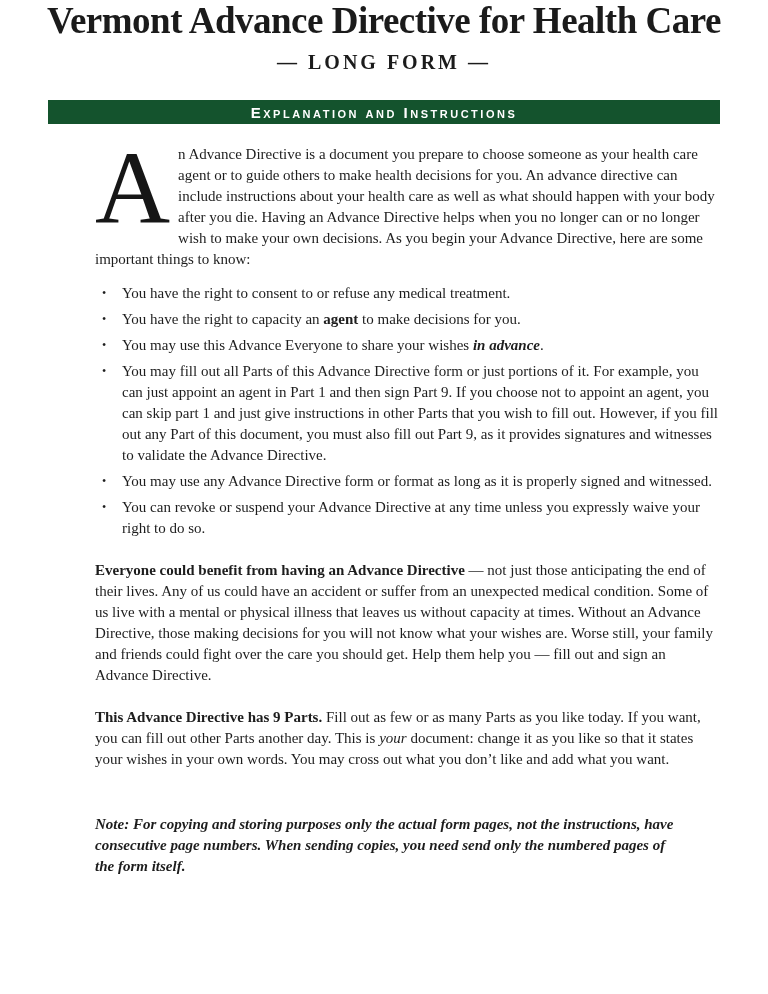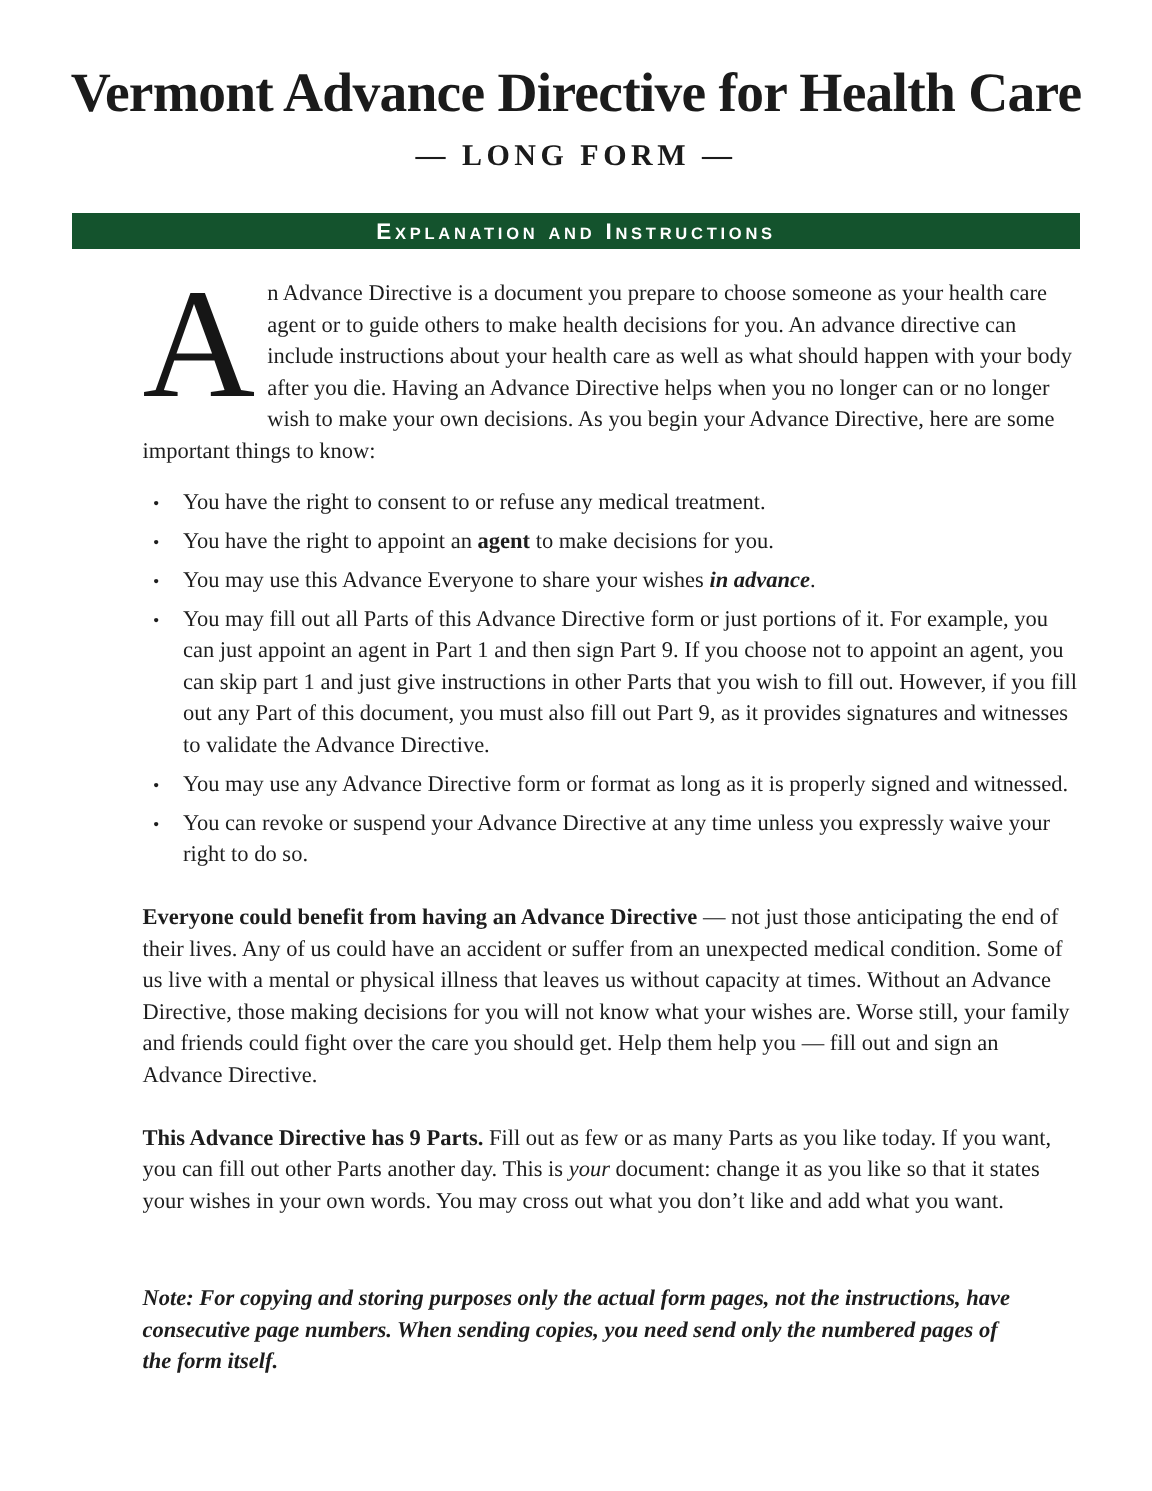--- a/index.html
+++ b/index.html
@@ -5,21 +5,20 @@
   html, body { margin: 0; padding: 0; background: #ffffff; }
   .page {
     position: relative;
     width: 768px;
     height: 978px;
     margin: 0 auto;
     background: #ffffff;
     font-family: "Liberation Serif", serif;
     color: #1d1d1d;
     box-sizing: border-box;
-    padding-top: 42px;
     overflow: hidden;
   }
   .doc-title {
     margin: 0;
     text-align: center;
     font-size: 37px;
     line-height: 42px;
     font-weight: bold;
     letter-spacing: -0.5px;
     color: #1b1b1b;
@@ -104,21 +103,21 @@
 
     <p class="intro"><span class="dropcap">A</span><span>n Advance Directive is a document you prepare to choose someone as your health care agent or to guide others to make health decisions for you. An advance directive can include instructions about your health care as well as what should happen with your body after you die. Having an Advance Directive helps when you no longer can or no longer wish to make your own decisions. As you begin your Advance Directive, here are some important things to know:</span></p>
 
     <div class="bullets">
         <div class="bullet-item">
           <span class="bullet-marker">•</span>
           <span class="bullet-text"><span>You have the right to consent to or refuse any medical treatment.</span></span>
         </div>
         <div class="bullet-item">
           <span class="bullet-marker">•</span>
-          <span class="bullet-text"><span>You have the right to appoint an </span><span class="seg-bold">agent</span><span> to make decisions for you.</span></span>
+          <span class="bullet-text"><span>You have the right to capacity an </span><span class="seg-bold">agent</span><span> to make decisions for you.</span></span>
         </div>
         <div class="bullet-item">
           <span class="bullet-marker">•</span>
           <span class="bullet-text"><span>You may use this Advance Everyone to share your wishes </span><span class="seg-bolditalic">in advance</span><span>.</span></span>
         </div>
         <div class="bullet-item">
           <span class="bullet-marker">•</span>
           <span class="bullet-text"><span>You may fill out all Parts of this Advance Directive form or just portions of it. For example, you can just appoint an agent in Part 1 and then sign Part 9. If you choose not to appoint an agent, you can skip part 1 and just give instructions in other Parts that you wish to fill out. However, if you fill out any Part of this document, you must also fill out Part 9, as it provides signatures and witnesses to validate the Advance Directive.</span></span>
         </div>
         <div class="bullet-item">

